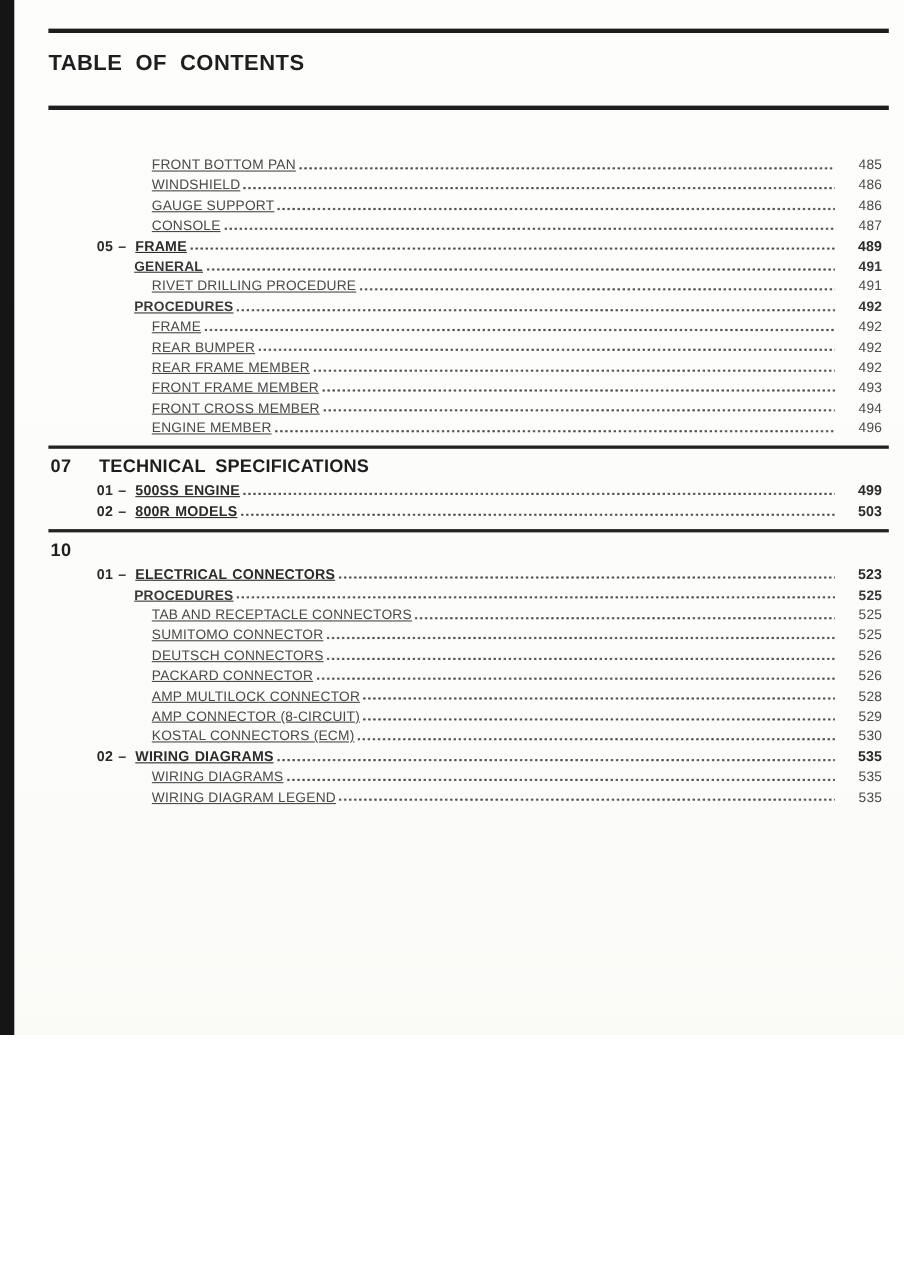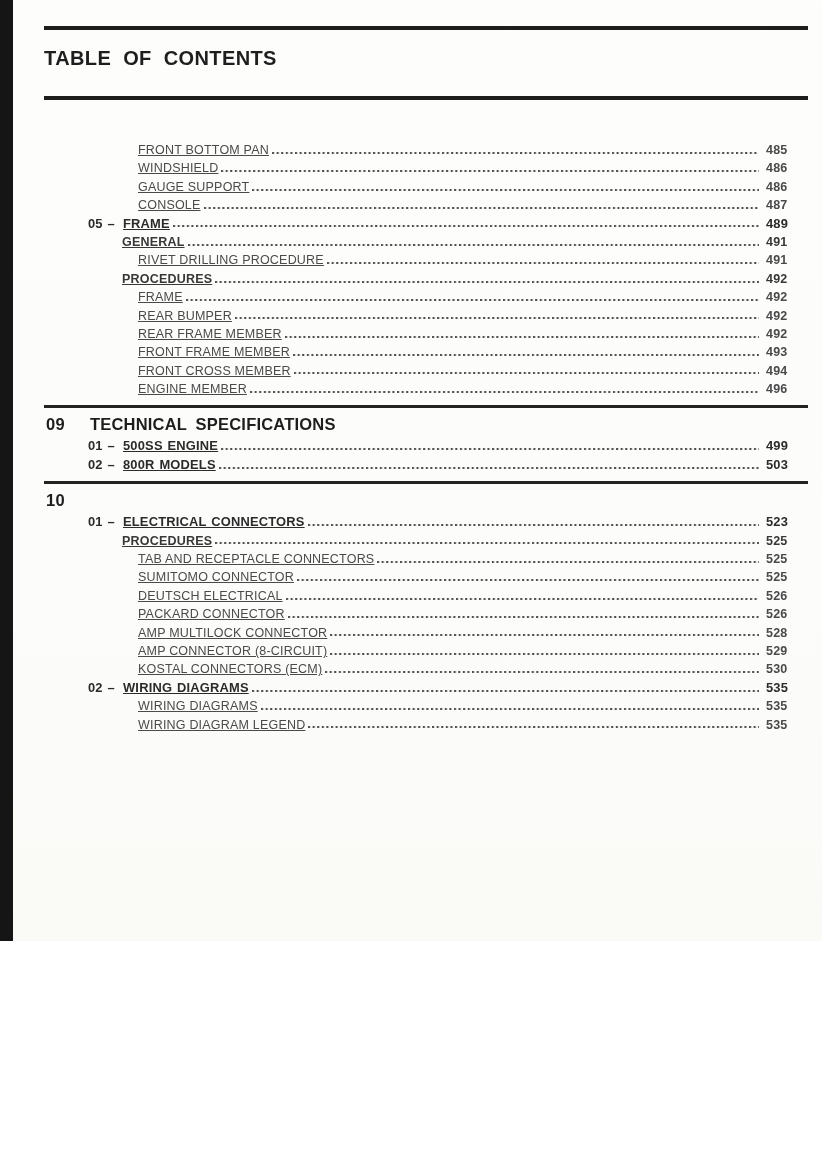--- a/index.html
+++ b/index.html
@@ -50,21 +50,21 @@
   .num{flex:none;width:35px;}
   .label{flex:none;text-decoration:underline;}
   .leader{
     flex:1;align-self:stretch;
     margin:0 7px 0 3px;
     background-image:radial-gradient(circle at 1.2px 1.2px,var(--dot) 1.02px,rgba(0,0,0,0) 1.35px);
     background-size:4.6px 2.4px;
     background-repeat:repeat-x;
     background-position:0 calc(100% - 5.2px);
   }
-  .page-num{flex:none;width:36px;padding-right:6px;font-weight:bold;}
+  .page-num{flex:none;width:36px;text-align:right;padding-right:6px;}
   .section-rule{
     height:3px;background:#232323;margin-top:7px;
   }
   .chapter-row{
     display:flex;align-items:baseline;
     margin-top:3px;height:26px;line-height:26px;
     font-weight:bold;font-size:16.5px;color:var(--ink);
     letter-spacing:.2px;word-spacing:4px;white-space:nowrap;
   }
   .ch-num{flex:none;width:44px;padding-left:2px;}
@@ -149,21 +149,21 @@
         <span class="leader"></span>
         <span class="page-num">494</span>
       </div>
       <div class="entry-row l3">
         <span class="label">ENGINE MEMBER</span>
         <span class="leader"></span>
         <span class="page-num">496</span>
       </div>
       <div class="section-rule"></div>
       <div class="chapter-row">
-        <span class="ch-num">09</span>
+        <span class="ch-num">07</span>
         <span class="ch-title">TECHNICAL SPECIFICATIONS</span>
       </div>
       <div class="entry-row l1">
         <span class="num">01 –</span>
         <span class="label">500SS ENGINE</span>
         <span class="leader"></span>
         <span class="page-num">499</span>
       </div>
       <div class="entry-row l1">
         <span class="num">02 –</span>
@@ -190,21 +190,21 @@
         <span class="label">TAB AND RECEPTACLE CONNECTORS</span>
         <span class="leader"></span>
         <span class="page-num">525</span>
       </div>
       <div class="entry-row l3">
         <span class="label">SUMITOMO CONNECTOR</span>
         <span class="leader"></span>
         <span class="page-num">525</span>
       </div>
       <div class="entry-row l3">
-        <span class="label">DEUTSCH ELECTRICAL</span>
+        <span class="label">DEUTSCH CONNECTORS</span>
         <span class="leader"></span>
         <span class="page-num">526</span>
       </div>
       <div class="entry-row l3">
         <span class="label">PACKARD CONNECTOR</span>
         <span class="leader"></span>
         <span class="page-num">526</span>
       </div>
       <div class="entry-row l3">
         <span class="label">AMP MULTILOCK CONNECTOR</span>

